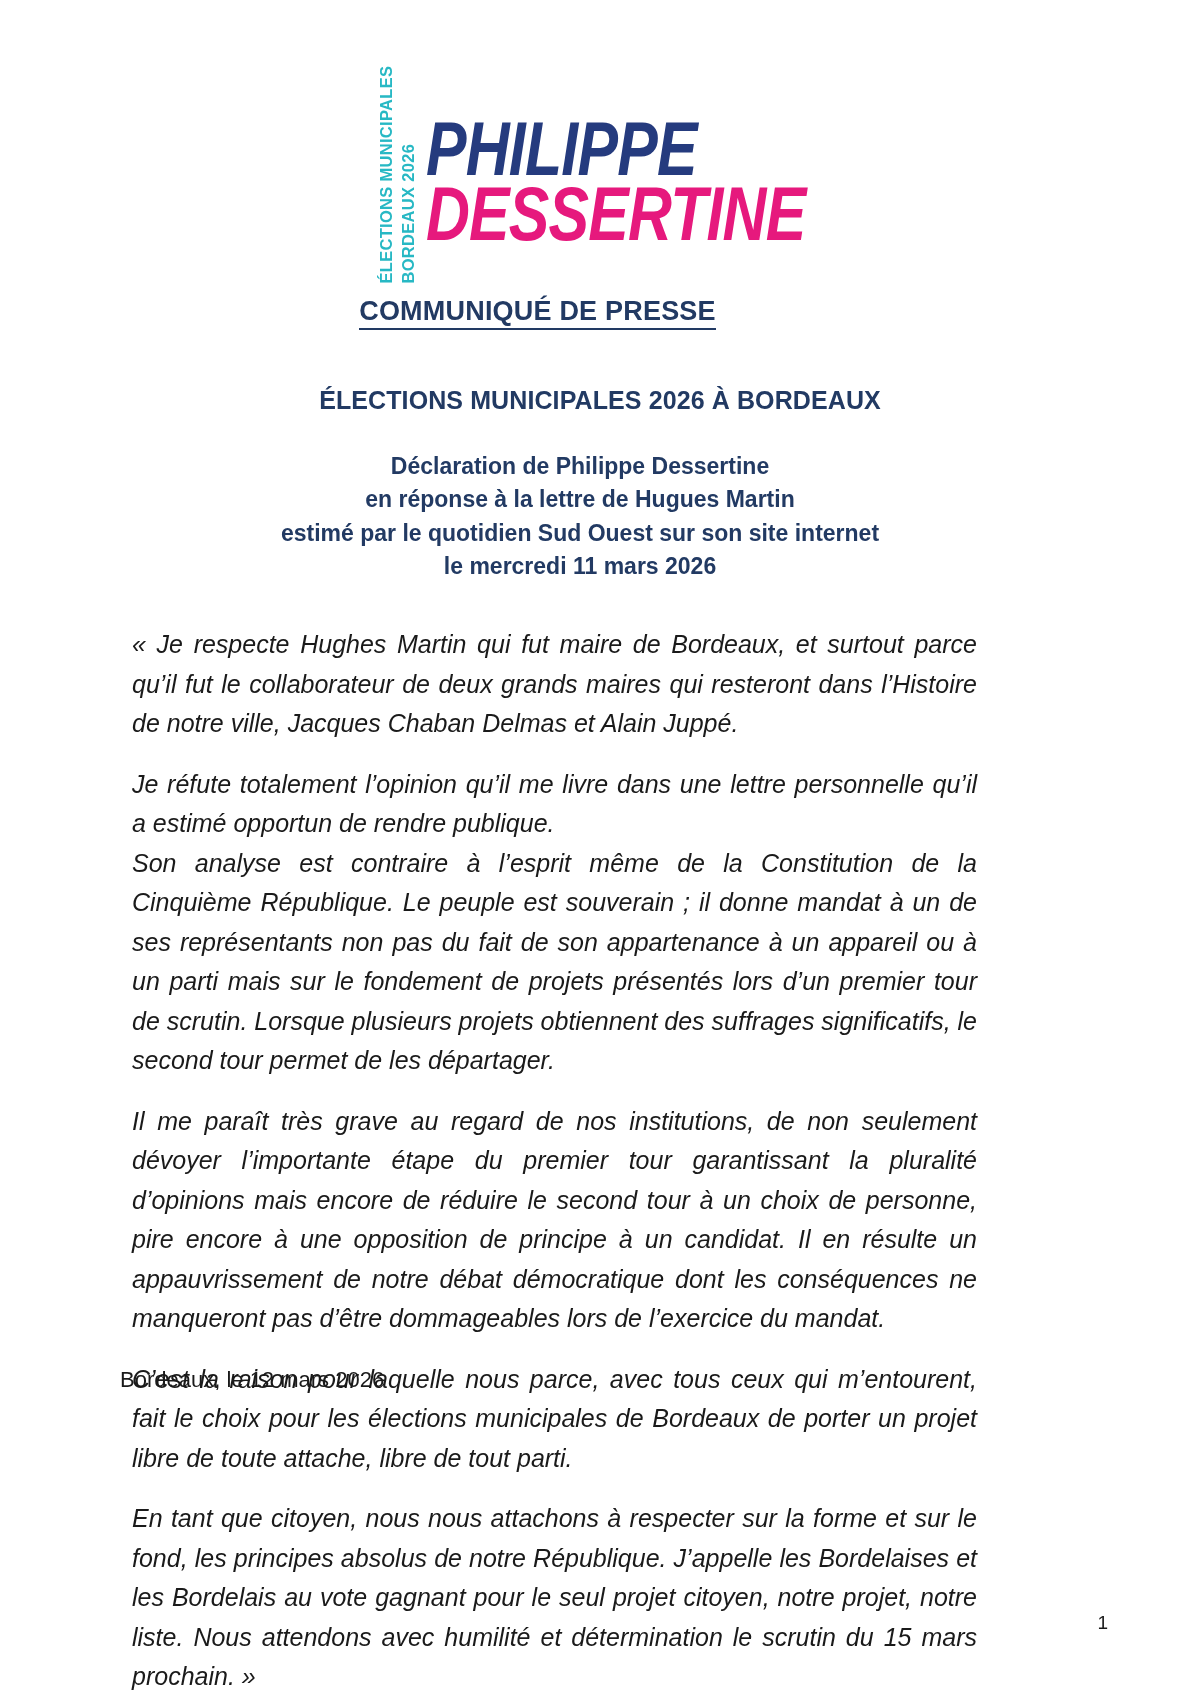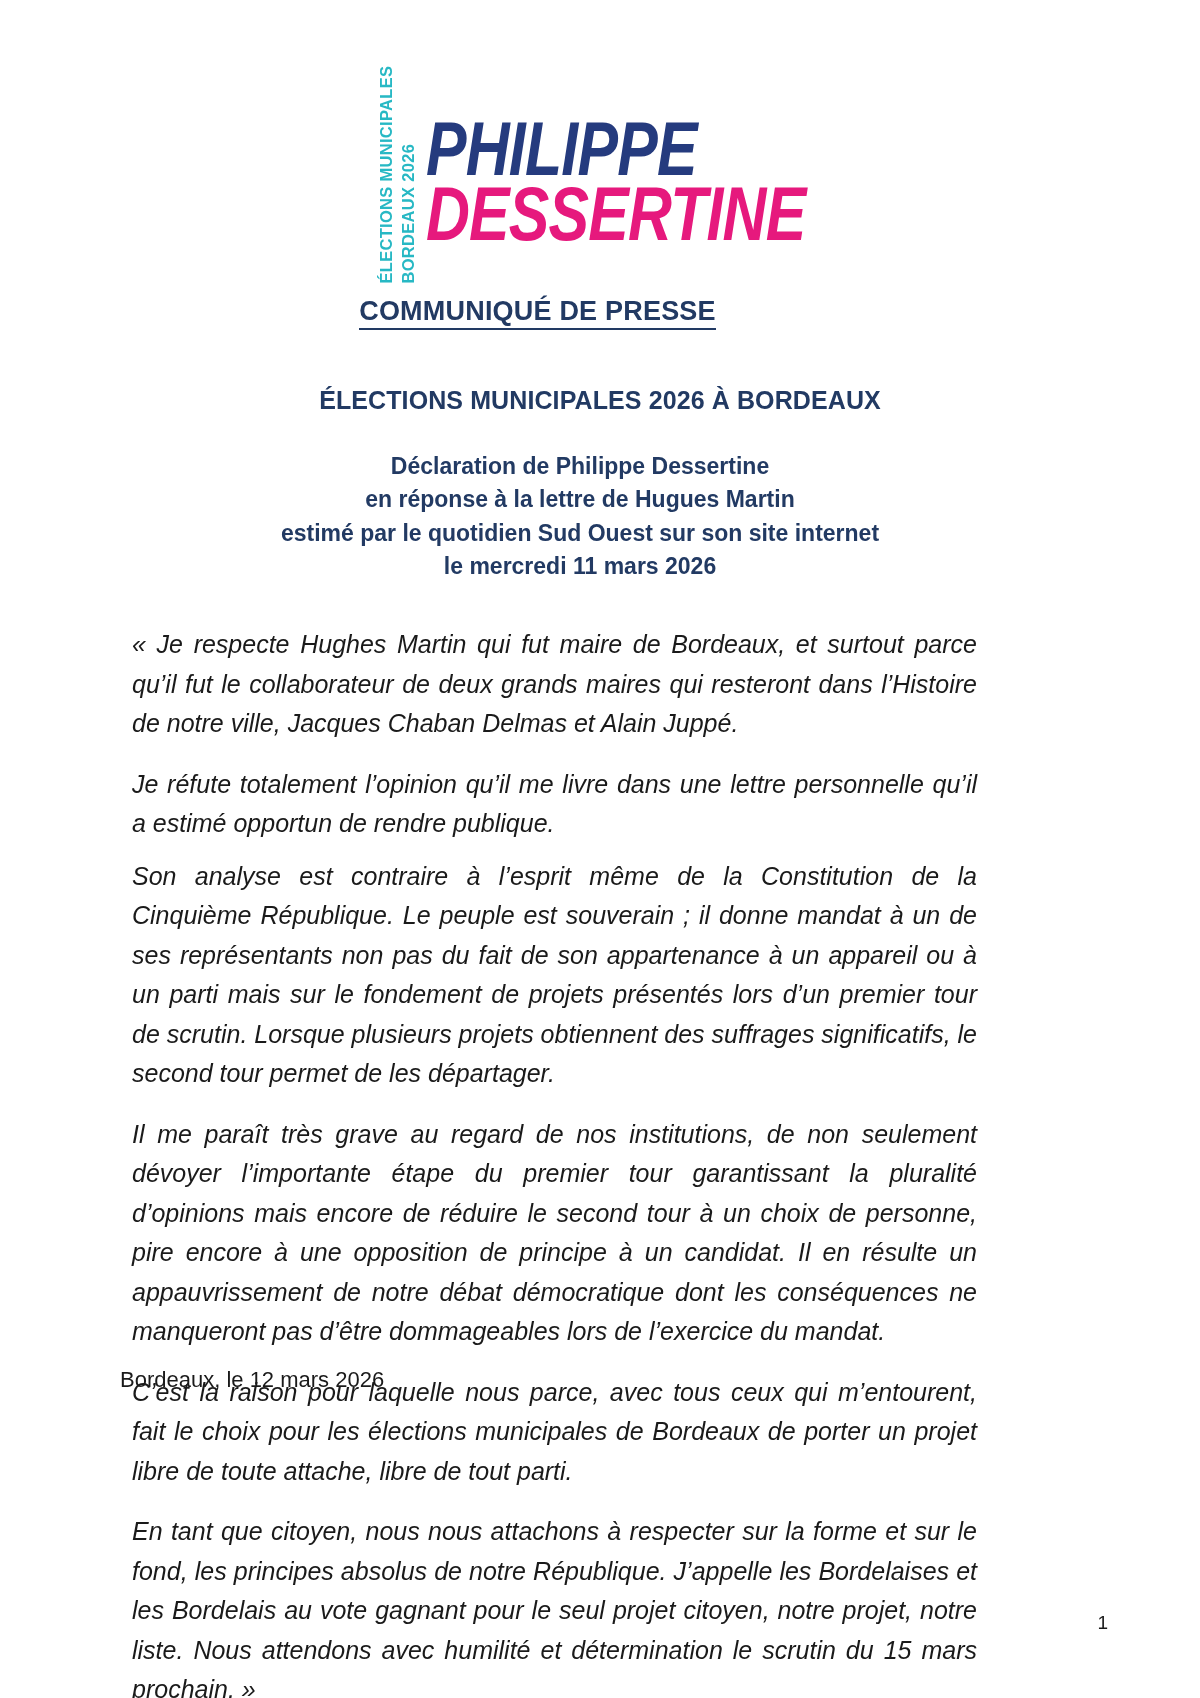--- a/index.html
+++ b/index.html
@@ -120,21 +120,21 @@
   .para {
     font-family: "Liberation Sans Narrow", "Liberation Sans", sans-serif;
     font-style: italic;
     font-size: 25px;
     line-height: 1.58;
     color: #1a1a1a;
     text-align: justify;
     margin: 0 0 21px 0;
     font-stretch: condensed;
   }
-  .para.tight { margin-bottom: 13px; }
+  .para.tight { margin-bottom: 0; }
   .para.wide {
     font-family: "Liberation Sans", sans-serif;
     font-stretch: normal;
   }
 
   .date-line {
     position: absolute;
     left: 120px;
     top: 1367px;
     font-size: 22px;

